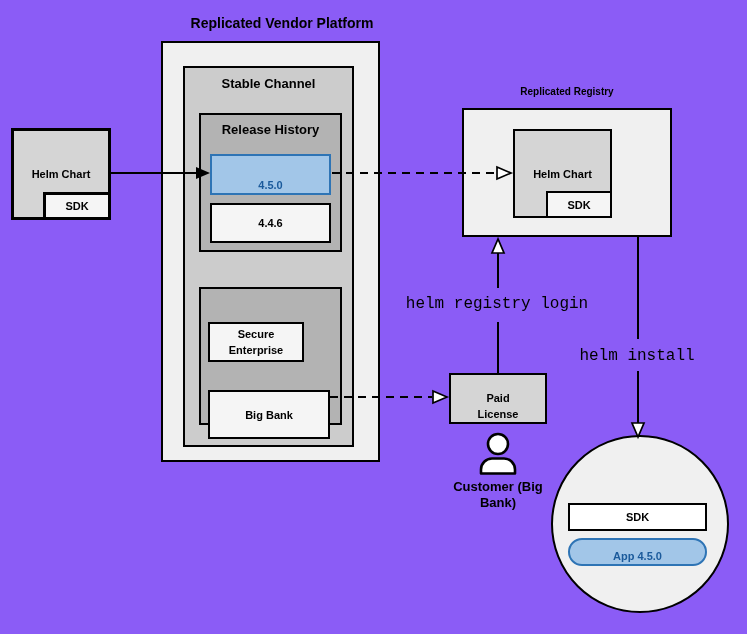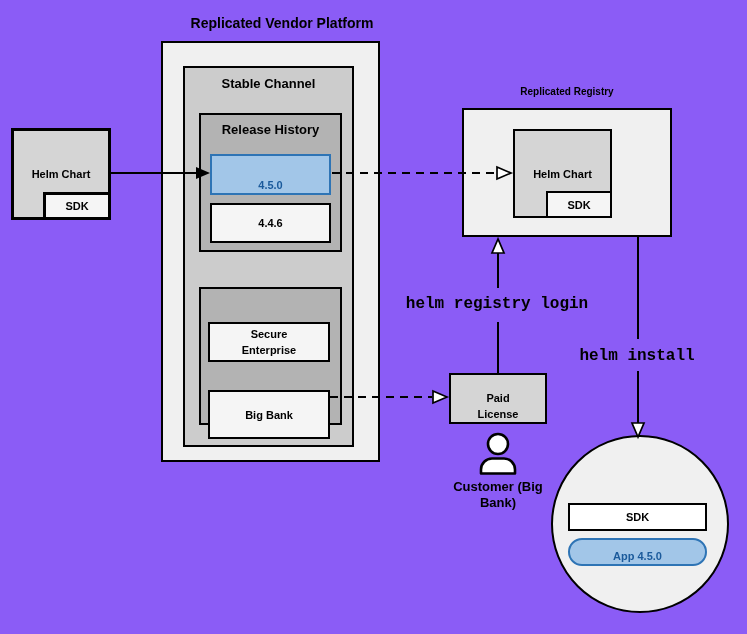--- a/index.html
+++ b/index.html
@@ -5,21 +5,21 @@
   html,body{margin:0;padding:0;background:#fff;}
   #stage{
     position:relative;width:747px;height:634px;background:#8b5cf6;
     font-family:"Liberation Sans",sans-serif;overflow:hidden;
   }
   .box{position:absolute;box-sizing:border-box;border:2px solid var(--stroke);}
   .flexc{display:flex;align-items:center;justify-content:center;text-align:center;}
   .lbl{font-weight:bold;font-size:11px;color:#000;line-height:16px;}
   .title{position:absolute;font-weight:bold;font-size:14px;color:#000;text-align:center;line-height:16px;}
   .sub-title{position:absolute;font-weight:bold;font-size:13px;color:#000;text-align:center;line-height:16px;}
-  .mono{position:absolute;font-family:"Liberation Mono",monospace;font-weight:bold;
+  .mono{position:absolute;font-family:"Liberation Mono",monospace;font-weight:normal;
         font-size:16px;color:#000;text-align:center;line-height:16px;white-space:nowrap;}
   .light   {background:var(--box_light);}
   .lighter {background:var(--box_lighter);}
   .medium  {background:var(--box_medium);}
   .dark    {background:var(--box_dark);}
   .node    {background:var(--node_gray);}
   .blue{
     background:var(--highlight_fill);
     border:2.5px solid var(--highlight_border);
     color:var(--highlight_text);
@@ -45,21 +45,21 @@
 
   <div class="box blue flexc" style="left:210px;top:154px;width:121px;height:41px;">
     <span class="lbl bluetxt">4.5.0</span>
   </div>
   <div class="box lighter flexc" style="left:210px;top:203px;width:121px;height:40px;">
     <span class="lbl">4.4.6</span>
   </div>
 
   <div class="box dark" style="left:199px;top:287px;width:143px;height:138px;"></div>
 
-  <div class="box lighter flexc" style="left:208px;top:322px;width:122px;height:40px;">
+  <div class="box lighter flexc" style="left:208px;top:322px;width:96px;height:40px;">
     <span class="lbl wrapnarrow" style="width:72px;">Secure Enterprise</span>
   </div>
   <div class="box lighter flexc" style="left:208px;top:390px;width:122px;height:49px;">
     <span class="lbl">Big Bank</span>
   </div>
 
   <div class="box node flexc" style="left:11px;top:128px;width:100px;height:92px;border-width:3px;">
     <span class="lbl">Helm Chart</span>
   </div>
   <div class="box lighter flexc" style="left:43px;top:192px;width:68px;height:28px;border-width:3px;">

